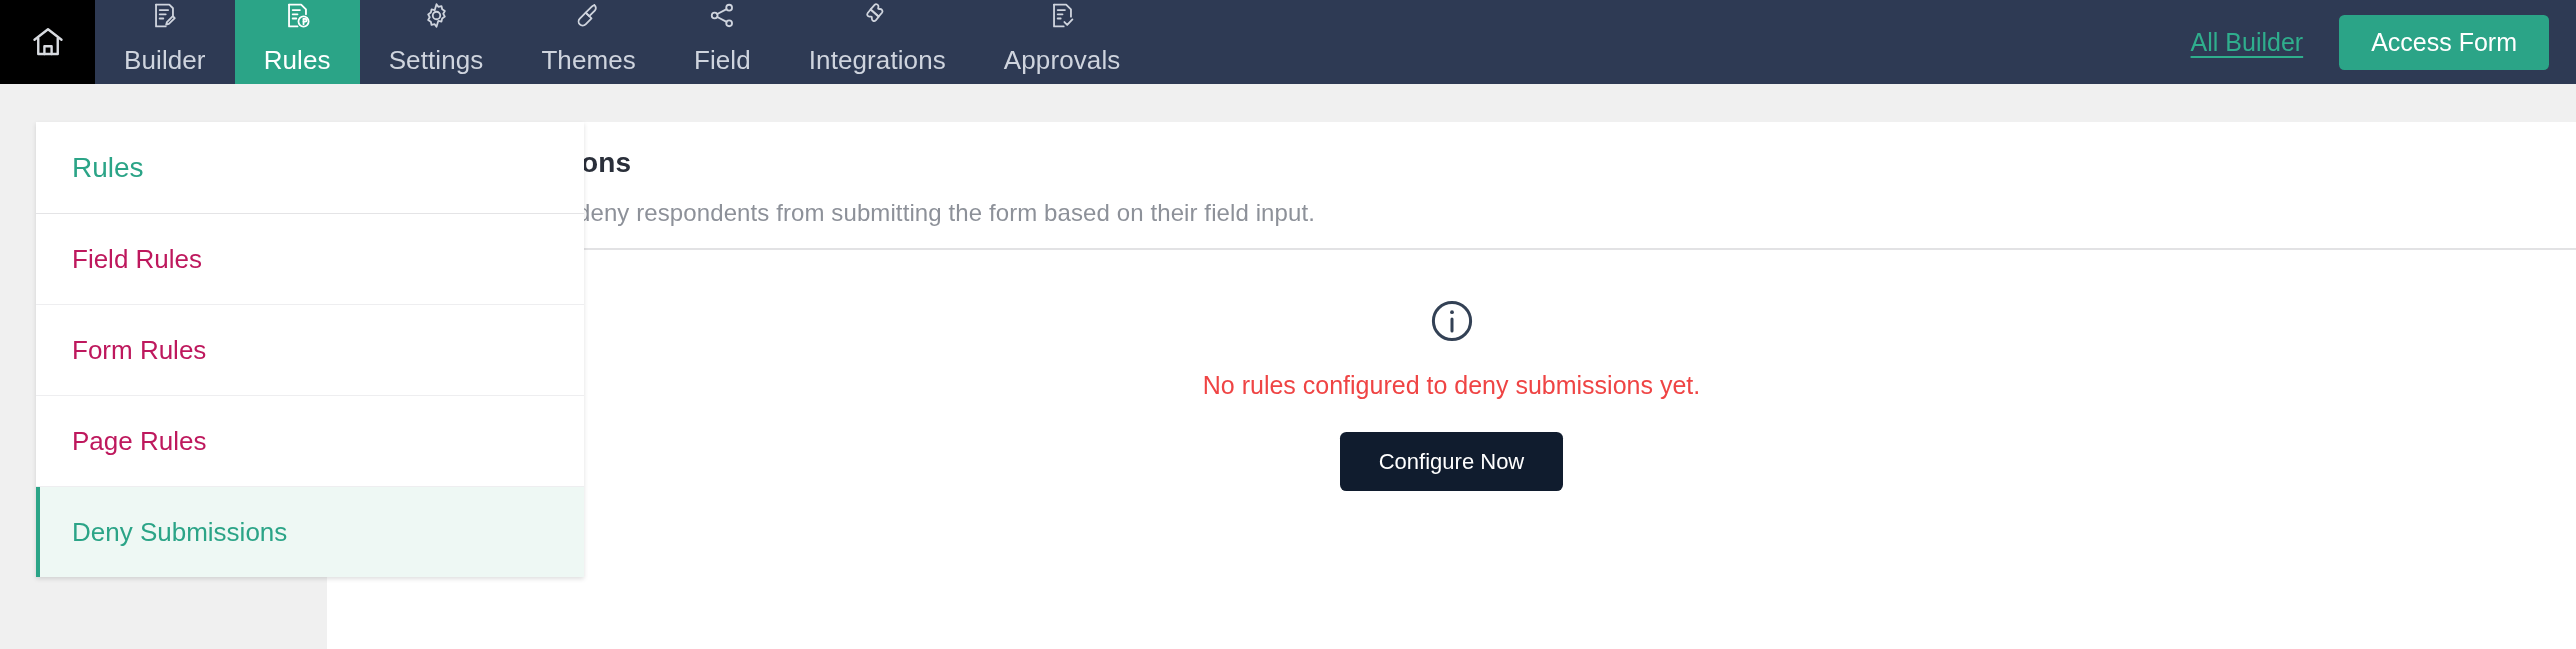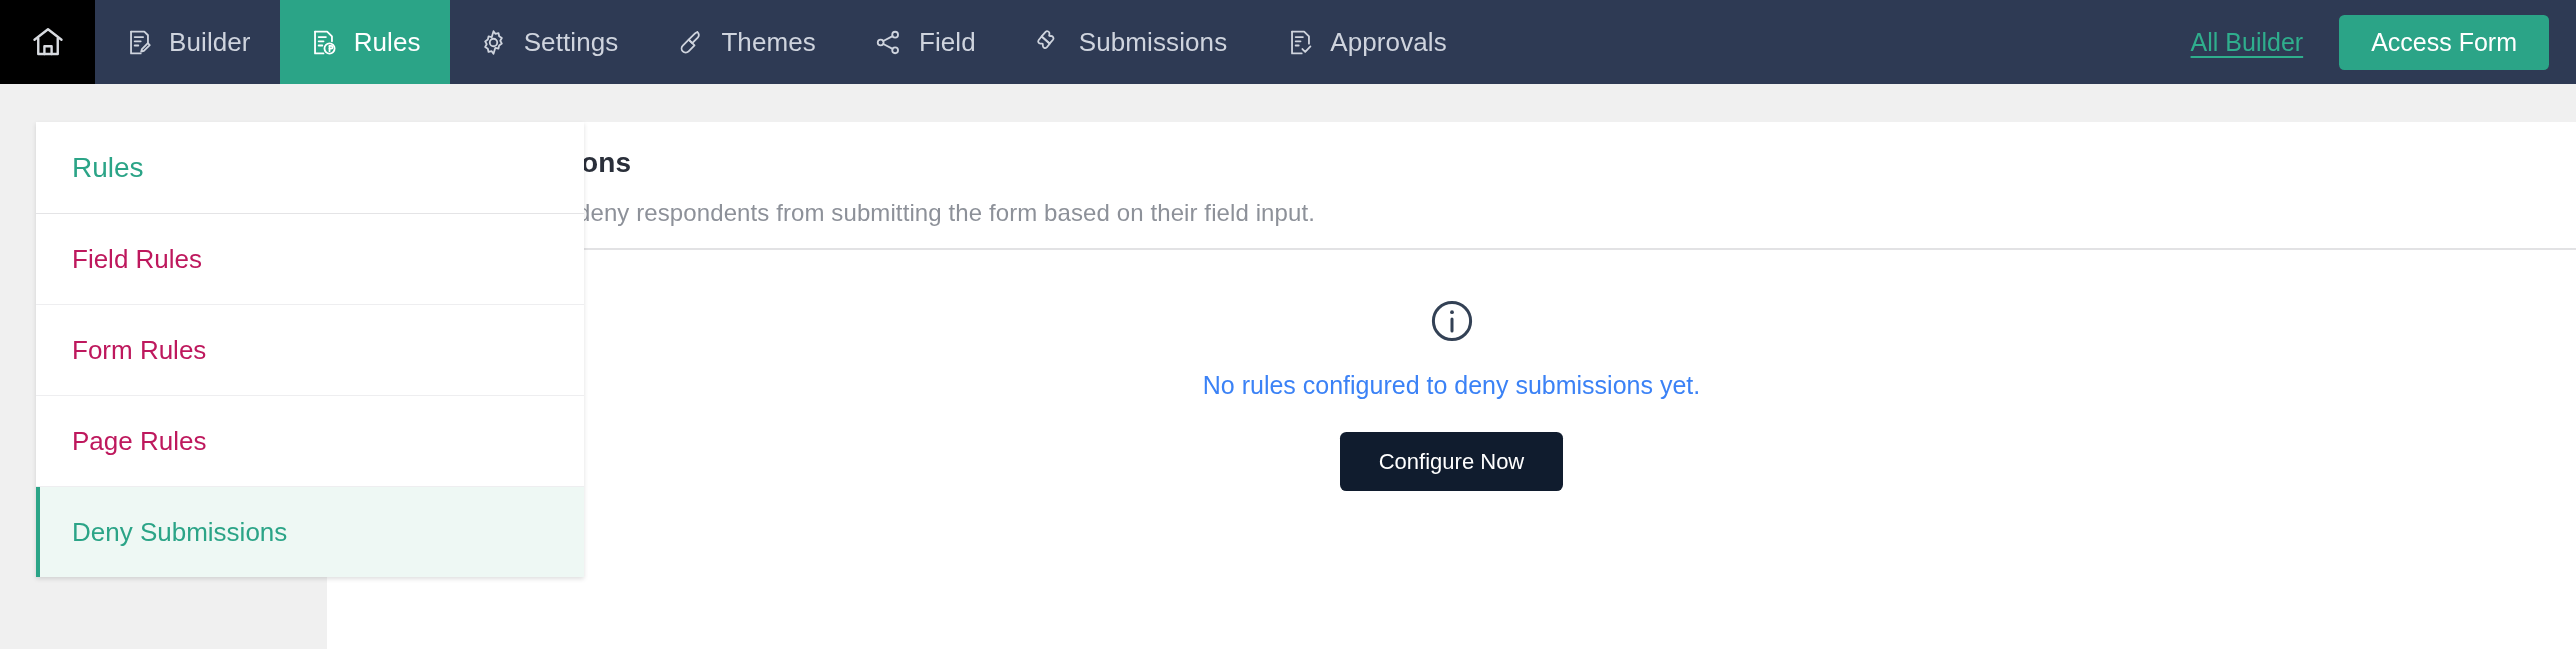--- a/index.html
+++ b/index.html
@@ -44,20 +44,21 @@
     display: flex;
     align-items: center;
     gap: 15px;
     padding: 0 29px;
     height: 84px;
     color: #cfd4de;
     font-size: 26px;
     letter-spacing: 0.1px;
     cursor: pointer;
     white-space: nowrap;
+    flex-direction: column;
   }
   .nav-item .nav-ico {
     display: flex;
     align-items: center;
     justify-content: center;
     width: 30px;
     height: 30px;
     flex: 0 0 auto;
   }
   .nav-item.active {
@@ -132,21 +133,21 @@
   .empty-state {
     display: flex;
     flex-direction: column;
     align-items: center;
     padding-top: 47px;
   }
   .info-icon { display: block; }
   .empty-text {
     margin-top: 23px;
     font-size: 25px;
-    color: #3b82f6;
+    color: #ef4444;
   }
   .configure-btn {
     margin-top: 32px;
     background: #101c2e;
     color: #ffffff;
     font-size: 22px;
     border: none;
     border-radius: 6.3px;
     padding: 0 39px;
     height: 59px;
@@ -267,21 +268,21 @@
       <span>Field</span>
     </div>
 
     <div class="nav-item">
       <span class="nav-ico">
         <svg width="29" height="29" viewBox="0 0 24 24" fill="none" stroke="#cfd4de" stroke-width="1.5" stroke-linecap="round" stroke-linejoin="round">
           <path d="M9.6 3.2a1.9 1.9 0 0 1 3.2 1.6c0 .7-.5 1.2-.2 1.6.3.4 1 .2 1.6.2a1.9 1.9 0 0 1 1.5 3.1l-2.6 3-6.8-5.7z"></path>
           <path d="M6.3 7l-2.4 2.9a1.9 1.9 0 0 0 1.5 3.1c.7 0 1.3-.3 1.7 0 .4.3.2 1 .2 1.6a1.9 1.9 0 0 0 3.2 1.5l2.4-2.9z"></path>
         </svg>
       </span>
-      <span>Submissions</span>
+      <span>Integrations</span>
     </div>
 
     <div class="nav-item">
       <span class="nav-ico">
         <svg width="29" height="29" viewBox="0 0 24 24" fill="none" stroke="#cfd4de" stroke-width="1.5" stroke-linecap="round" stroke-linejoin="round">
           <path d="M5 3h10l4 4v6"></path>
             <path d="M5 3v18h8"></path>
           <path d="M8 7.5h6"></path>
             <path d="M8 11h4"></path>
             <path d="M8 14.5h2.5"></path>

